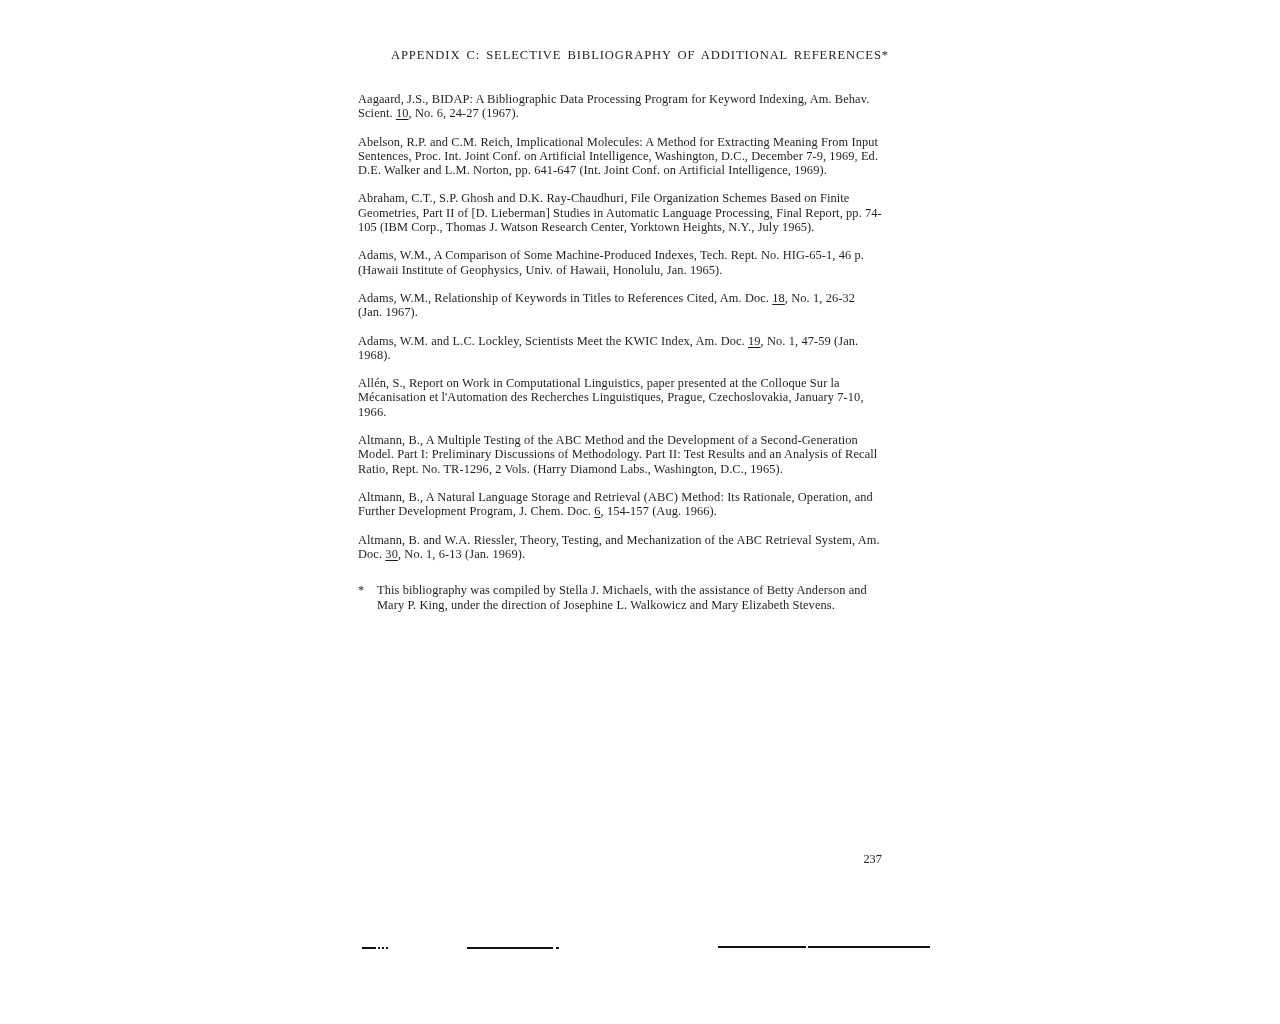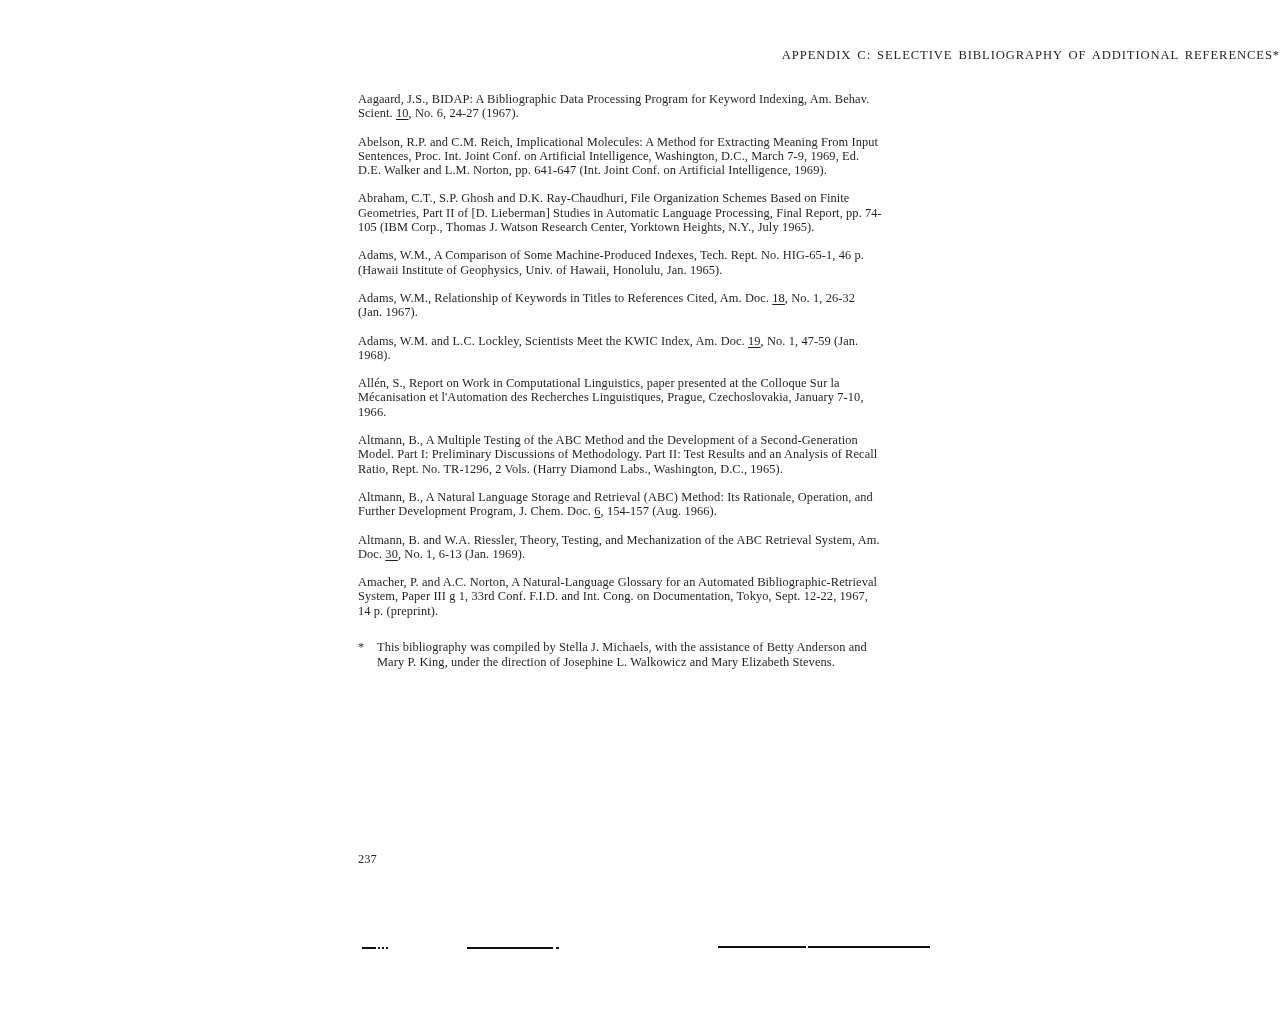--- a/index.html
+++ b/index.html
@@ -14,21 +14,21 @@
     background: #ffffff;
     font-family: "Liberation Serif", "DejaVu Serif", serif;
     color: #1f1f1f;
     overflow: hidden;
   }
   .doc-title {
     position: absolute;
     top: 48px;
     left: 0;
     width: 1280px;
-    text-align: right;
+    text-align: center;
     font-size: 12.6px;
     letter-spacing: 0.9px;
     word-spacing: 2px;
     color: #222;
   }
   .content {
     position: absolute;
     top: 92px;
     left: 358px;
     width: 524px;
@@ -56,21 +56,21 @@
   .footnote-marker {
     position: absolute;
     left: 0;
     top: 0;
   }
   .page-number {
     position: absolute;
     top: 852px;
     left: 358px;
     width: 524px;
-    text-align: left;
+    text-align: right;
     font-size: 12.4px;
     color: #222;
   }
   .artifact {
     position: absolute;
     background: #111;
     height: 2px;
   }
   .artifact.dotted {
     background: none;
@@ -85,30 +85,29 @@
 </head>
 <body>
 
 <div class="page">
 
   <div class="doc-title">APPENDIX  C:  SELECTIVE BIBLIOGRAPHY OF ADDITIONAL REFERENCES*</div>
 
   <div class="content">
     <div>
         <p class="entry">Aagaard, J.S., BIDAP:  A Bibliographic Data Processing Program for Keyword Indexing, Am. Behav. Scient. <u>10</u>, No. 6, 24-27 (1967).</p>
-        <p class="entry">Abelson, R.P. and C.M. Reich, Implicational Molecules:  A Method for Extracting Meaning From Input Sentences, Proc. Int. Joint Conf. on Artificial Intelligence, Washington, D.C., March 7-9, 1969, Ed. D.E. Walker and L.M. Norton, pp. 641-647 (Int. Joint Conf. on Artificial Intelligence, 1969).</p>
+        <p class="entry">Abelson, R.P. and C.M. Reich, Implicational Molecules:  A Method for Extracting Meaning From Input Sentences, Proc. Int. Joint Conf. on Artificial Intelligence, Washington, D.C., December 7-9, 1969, Ed. D.E. Walker and L.M. Norton, pp. 641-647 (Int. Joint Conf. on Artificial Intelligence, 1969).</p>
         <p class="entry">Abraham, C.T., S.P. Ghosh and D.K. Ray-Chaudhuri, File Organization Schemes Based on Finite Geometries, Part II of [D. Lieberman] Studies in Automatic Language Processing, Final Report, pp. 74-105 (IBM Corp., Thomas J. Watson Research Center, Yorktown Heights, N.Y., July 1965).</p>
         <p class="entry">Adams, W.M., A Comparison of Some Machine-Produced Indexes, Tech. Rept. No. HIG-65-1, 46 p. (Hawaii Institute of Geophysics, Univ. of Hawaii, Honolulu, Jan. 1965).</p>
         <p class="entry">Adams, W.M., Relationship of Keywords in Titles to References Cited, Am. Doc. <u>18</u>, No. 1, 26-32 (Jan. 1967).</p>
         <p class="entry">Adams, W.M. and L.C. Lockley, Scientists Meet the KWIC Index, Am. Doc. <u>19</u>, No. 1, 47-59 (Jan. 1968).</p>
         <p class="entry">Allén, S., Report on Work in Computational Linguistics, paper presented at the Colloque Sur la Mécanisation et l'Automation des Recherches Linguistiques, Prague, Czechoslovakia, January 7-10, 1966.</p>
         <p class="entry">Altmann, B., A Multiple Testing of the ABC Method and the Development of a Second-Generation Model.  Part I:  Preliminary Discussions of Methodology.  Part II:  Test Results and an Analysis of Recall Ratio, Rept. No. TR-1296, 2 Vols. (Harry Diamond Labs., Washington, D.C., 1965).</p>
         <p class="entry">Altmann, B., A Natural Language Storage and Retrieval (ABC) Method:  Its Rationale, Operation, and Further Development Program, J. Chem. Doc. <u>6</u>, 154-157 (Aug. 1966).</p>
         <p class="entry">Altmann, B. and W.A. Riessler, Theory, Testing, and Mechanization of the ABC Retrieval System, Am. Doc. <u>30</u>, No. 1, 6-13 (Jan. 1969).</p>
-        <p class="entry">Amacher, P. and A.C. Norton, A Natural-Language Glossary for an Automated Bibliographic-Retrieval System, Paper III g 1, 33rd Conf. F.I.D. and Int. Cong. on Documentation, Tokyo, Sept. 12-22, 1967, 14 p. (preprint).</p>
       </div>
 
     <div class="footnote">
       <span class="footnote-marker">*</span>
       <span>This bibliography was compiled by Stella J. Michaels, with the assistance of Betty Anderson and Mary P. King, under the direction of Josephine L. Walkowicz and Mary Elizabeth Stevens.</span>
     </div>
   </div>
 
   <div class="page-number">237</div>
 

